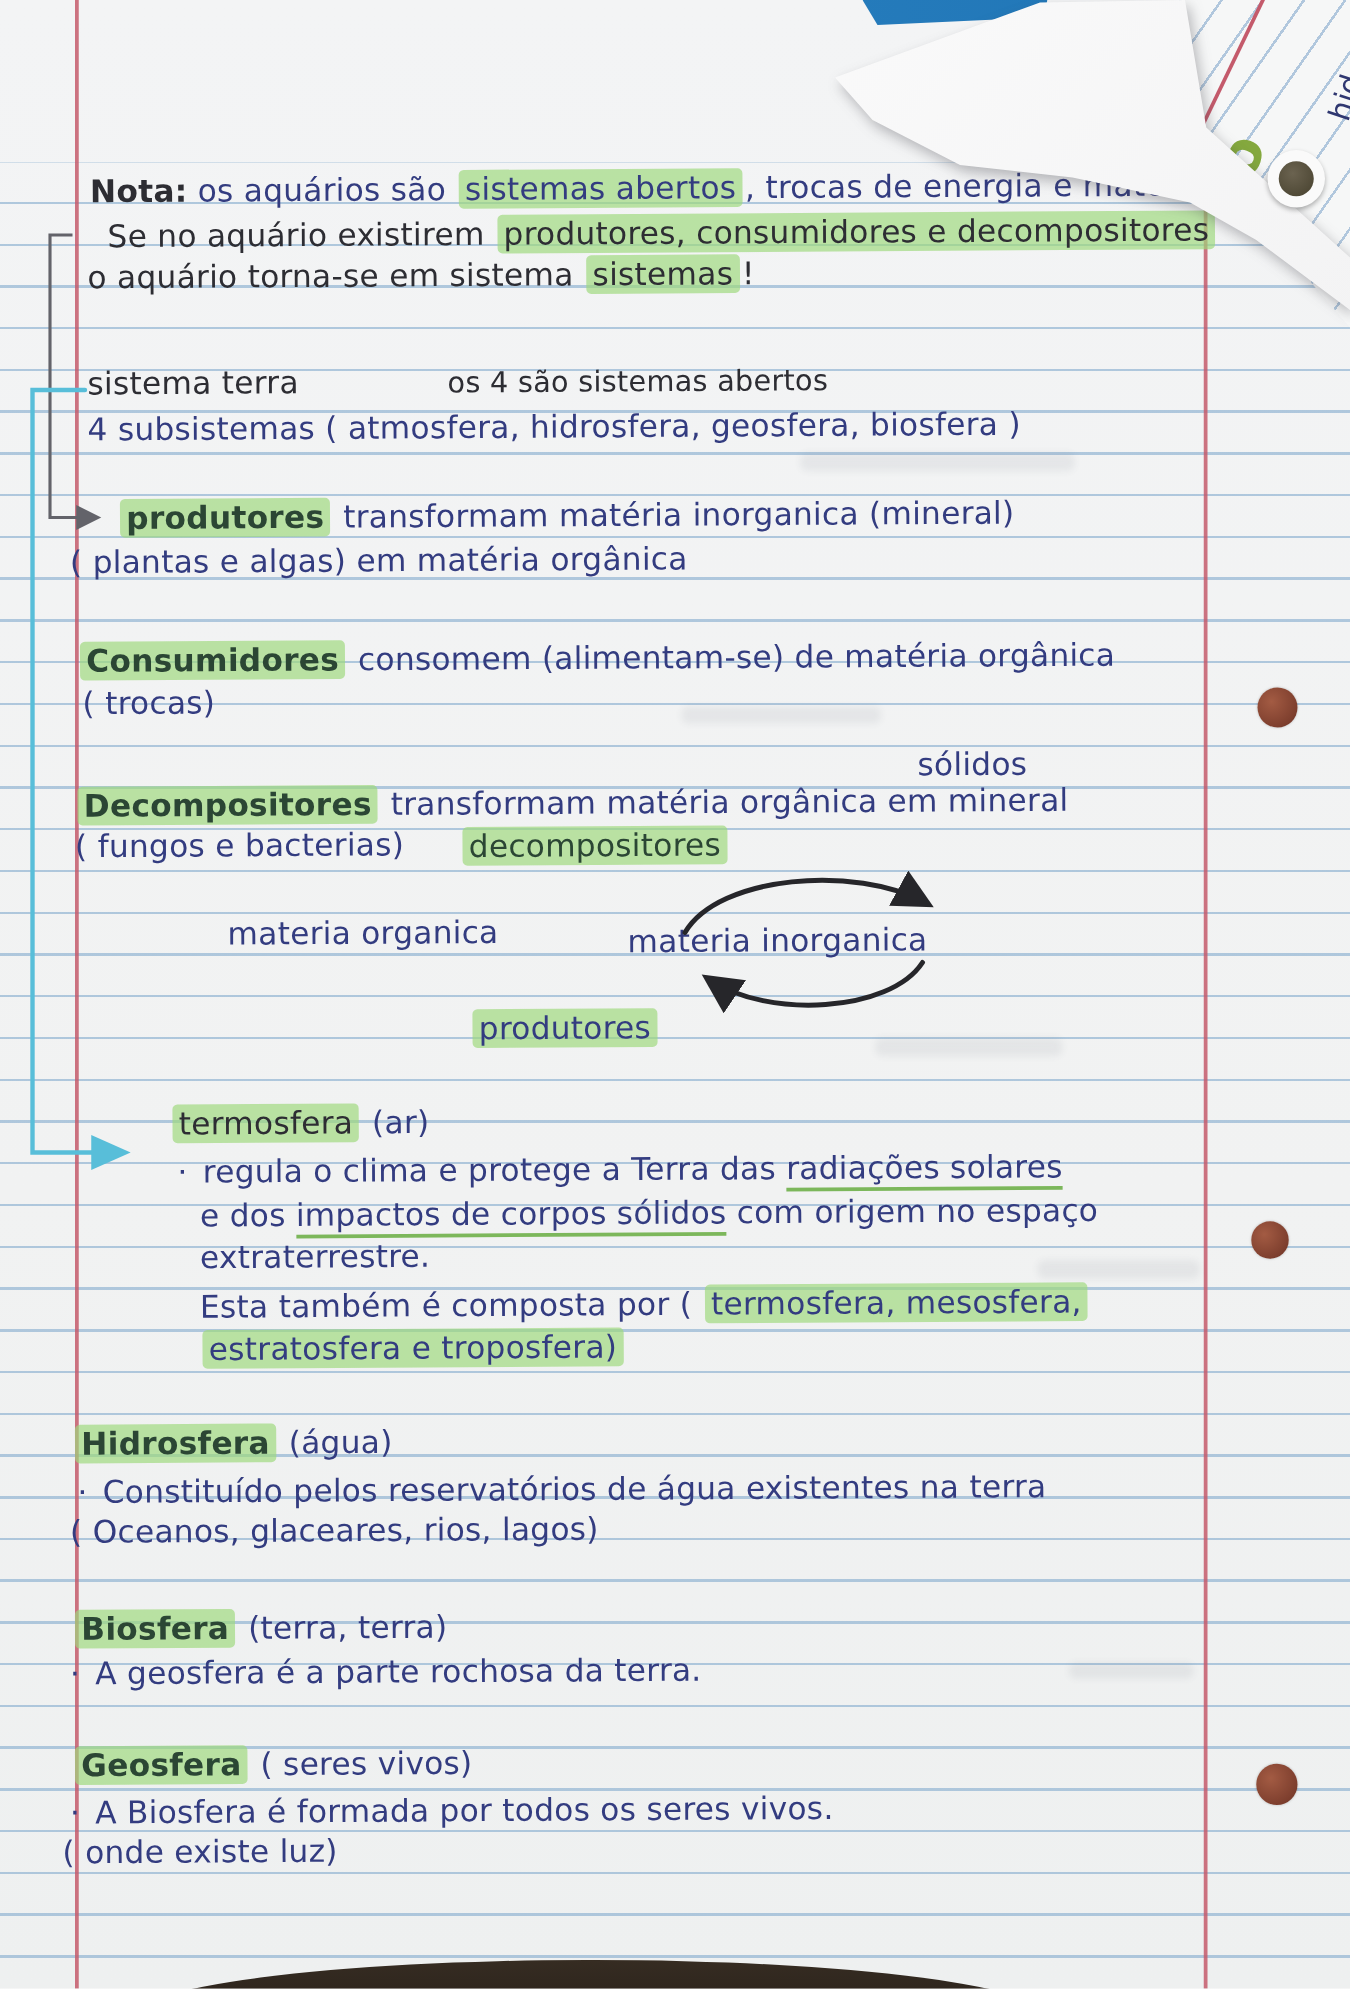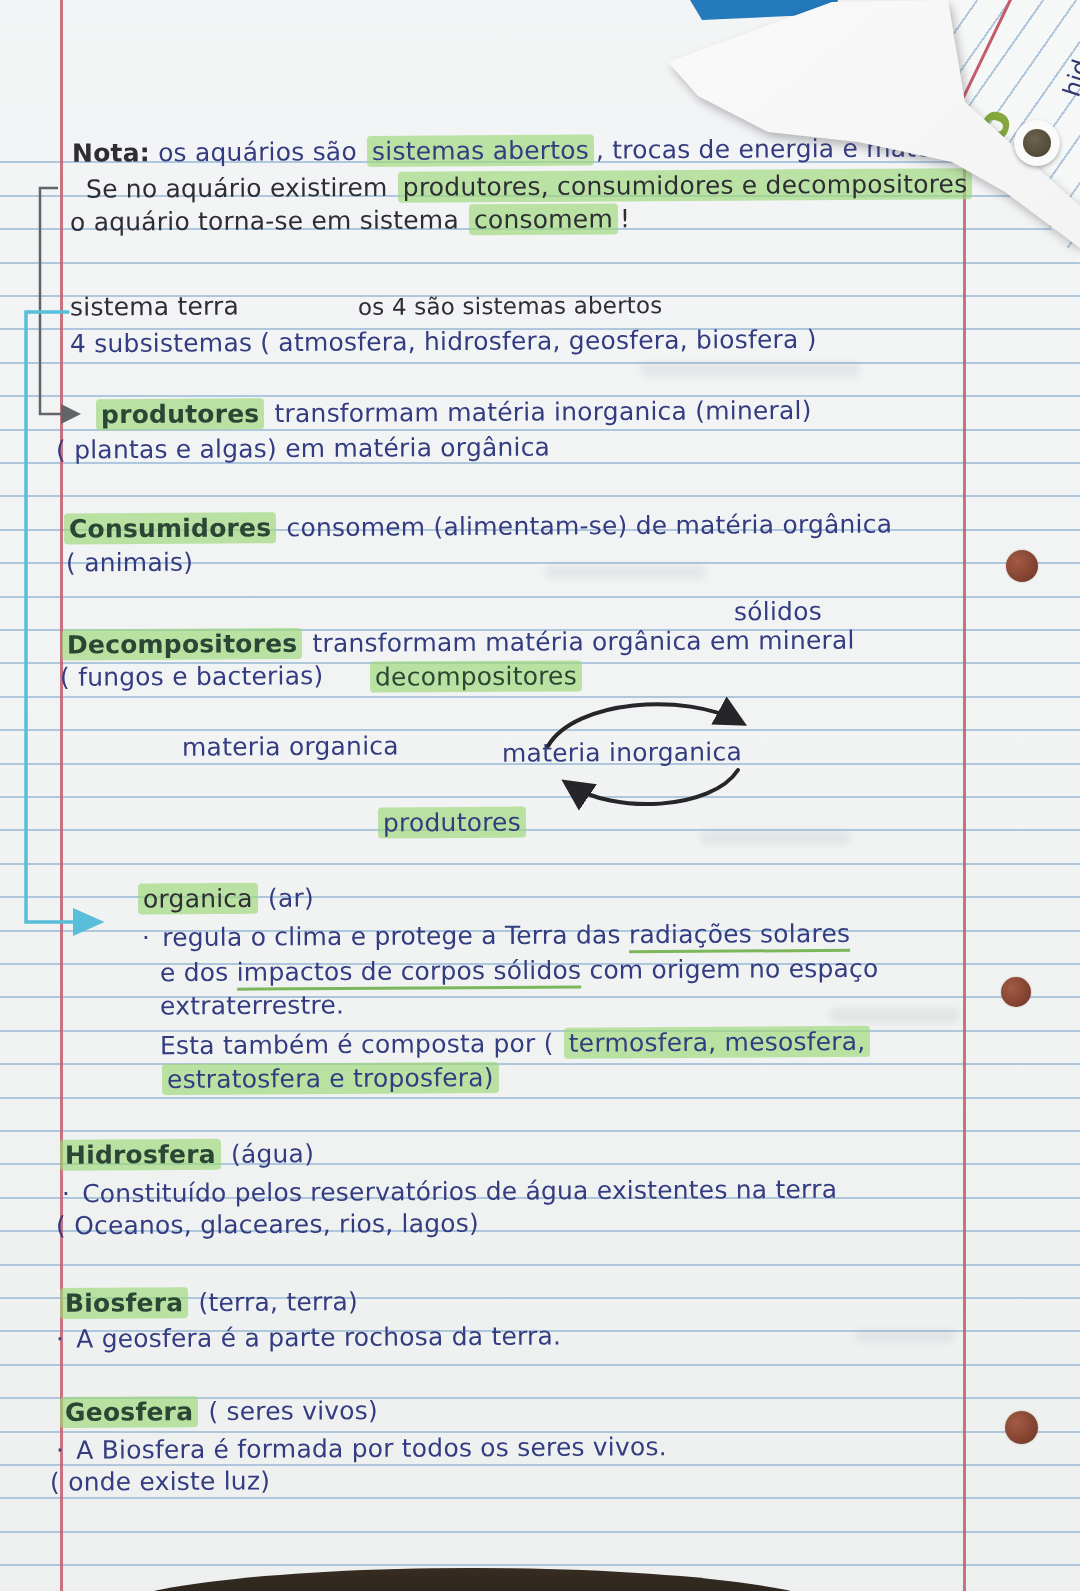--- a/index.html
+++ b/index.html
@@ -85,54 +85,54 @@
   <div class="line" style="left:72px;top:136px">
     <span class="black bold">Nota:</span><span> os aquários são</span>
     <span class="hl">sistemas abertos</span><span>, trocas de energia e matéria.</span>
   </div>
   <div class="line black" style="left:86px;top:172px">
     <span>Se no aquário existirem</span>
     <span class="hl">produtores, consumidores e decompositores</span>
   </div>
   <div class="line black" style="left:70px;top:206px">
     <span>o aquário torna-se em sistema</span>
-    <span class="hl">consomem</span><span>!</span>
+    <span class="hl">sistemas</span><span>!</span>
   </div>
 
   <div class="line black" style="left:70px;top:292px">sistema terra</div>
   <div class="line black sz23" style="left:358px;top:293px">os 4 são sistemas abertos</div>
   <div class="line" style="left:70px;top:327px">4 subsistemas ( atmosfera, hidrosfera, geosfera, biosfera )</div>
 
   <div class="line" style="left:94px;top:398px">
     <span class="hl green bold">produtores</span><span> transformam matéria inorganica (mineral)</span>
   </div>
   <div class="line" style="left:56px;top:434px">( plantas e algas) em matéria orgânica</div>
 
   <div class="line" style="left:62px;top:512px">
     <span class="hl green bold">Consumidores</span><span> consomem (alimentam-se) de matéria orgânica</span>
   </div>
-  <div class="line" style="left:66px;top:548px">( animais)</div>
+  <div class="line" style="left:66px;top:548px">( trocas)</div>
 
   <div class="line" style="left:734px;top:597px">sólidos</div>
   <div class="line" style="left:60px;top:628px">
     <span class="hl green bold">Decompositores</span><span> transformam matéria orgânica em mineral</span>
   </div>
   <div class="line" style="left:60px;top:662px">( fungos e bacterias)</div>
 
   <div class="line" style="left:368px;top:662px">
     <span class="hl green">decompositores</span>
   </div>
   <div class="line" style="left:182px;top:732px">materia organica</div>
   <div class="line" style="left:502px;top:738px">materia inorganica</div>
   <div class="line" style="left:376px;top:808px">
     <span class="hl">produtores</span>
   </div>
 
   <div class="line" style="left:136px;top:884px">
-    <span class="hl black">organica</span>
+    <span class="hl black">termosfera</span>
     <span>(ar)</span>
   </div>
   <div class="line" style="left:142px;top:921px">
     <span class="bullet">·</span><span>regula o clima e protege a Terra das </span><span class="ul">radiações solares</span>
   </div>
   <div class="line" style="left:160px;top:956px">
     <span>e dos </span><span class="ul">impactos de corpos sólidos</span><span> com origem no espaço</span>
   </div>
   <div class="line" style="left:160px;top:991px">extraterrestre.</div>
   <div class="line" style="left:160px;top:1029px">

